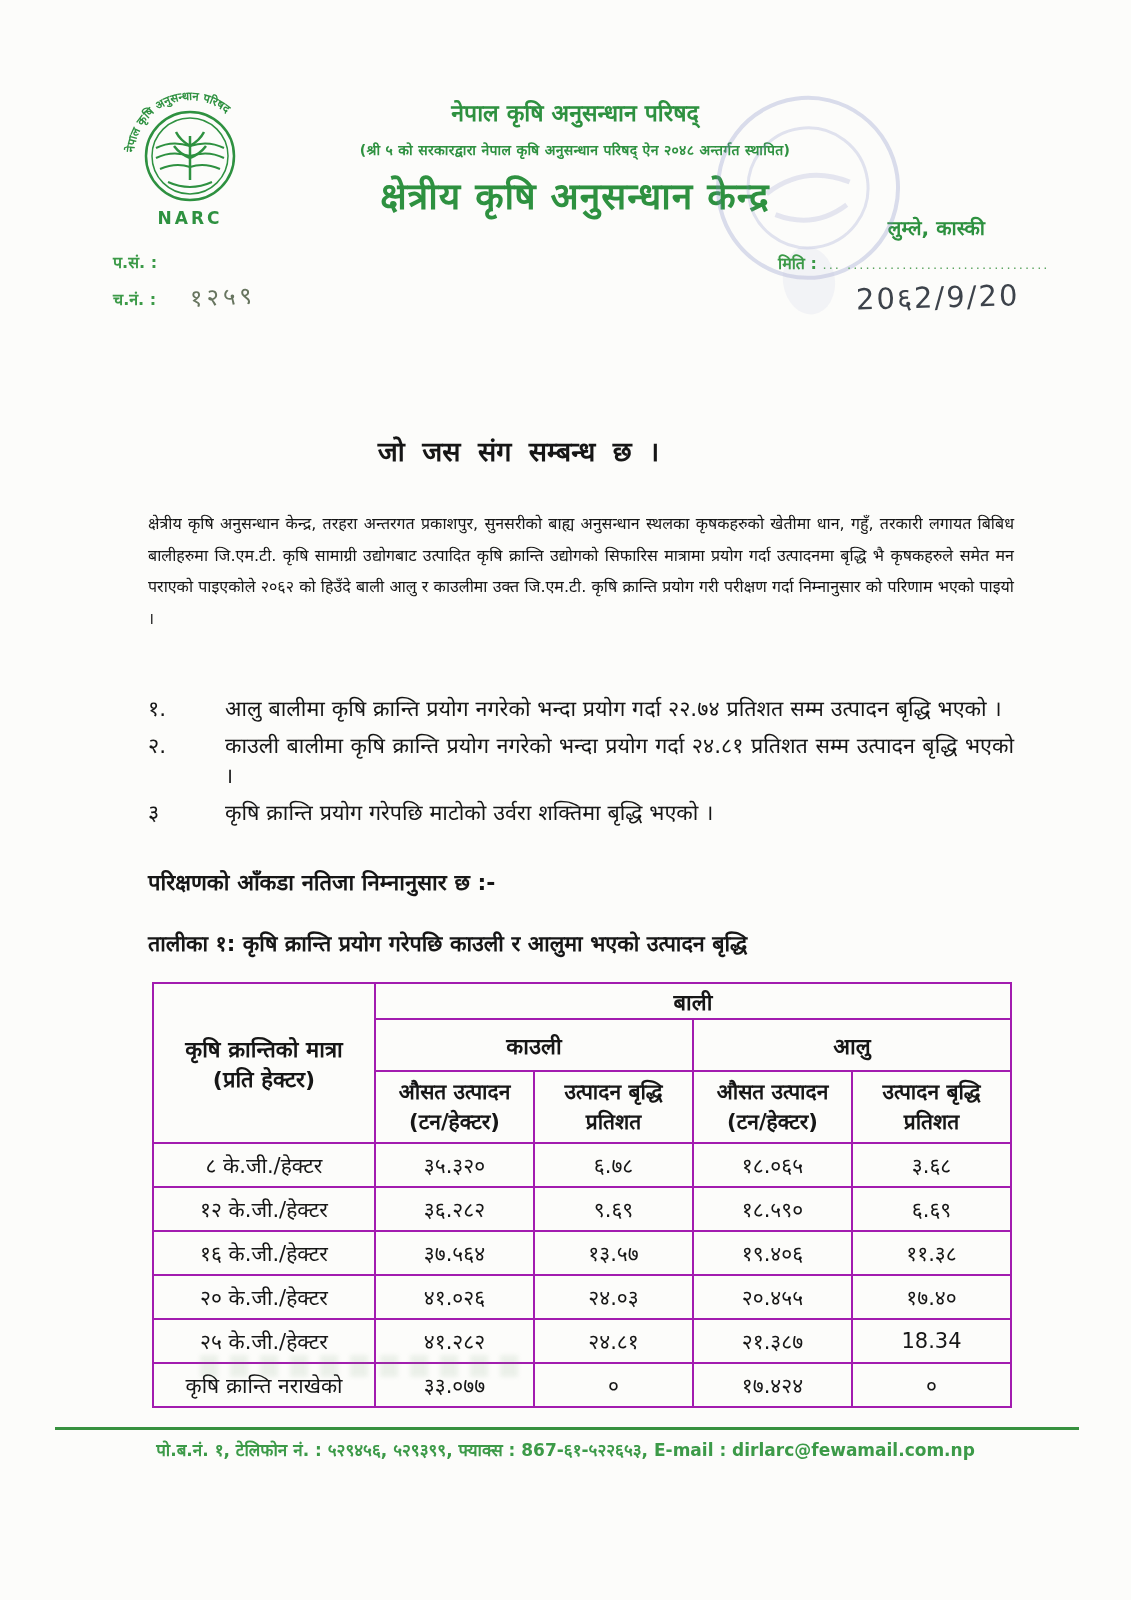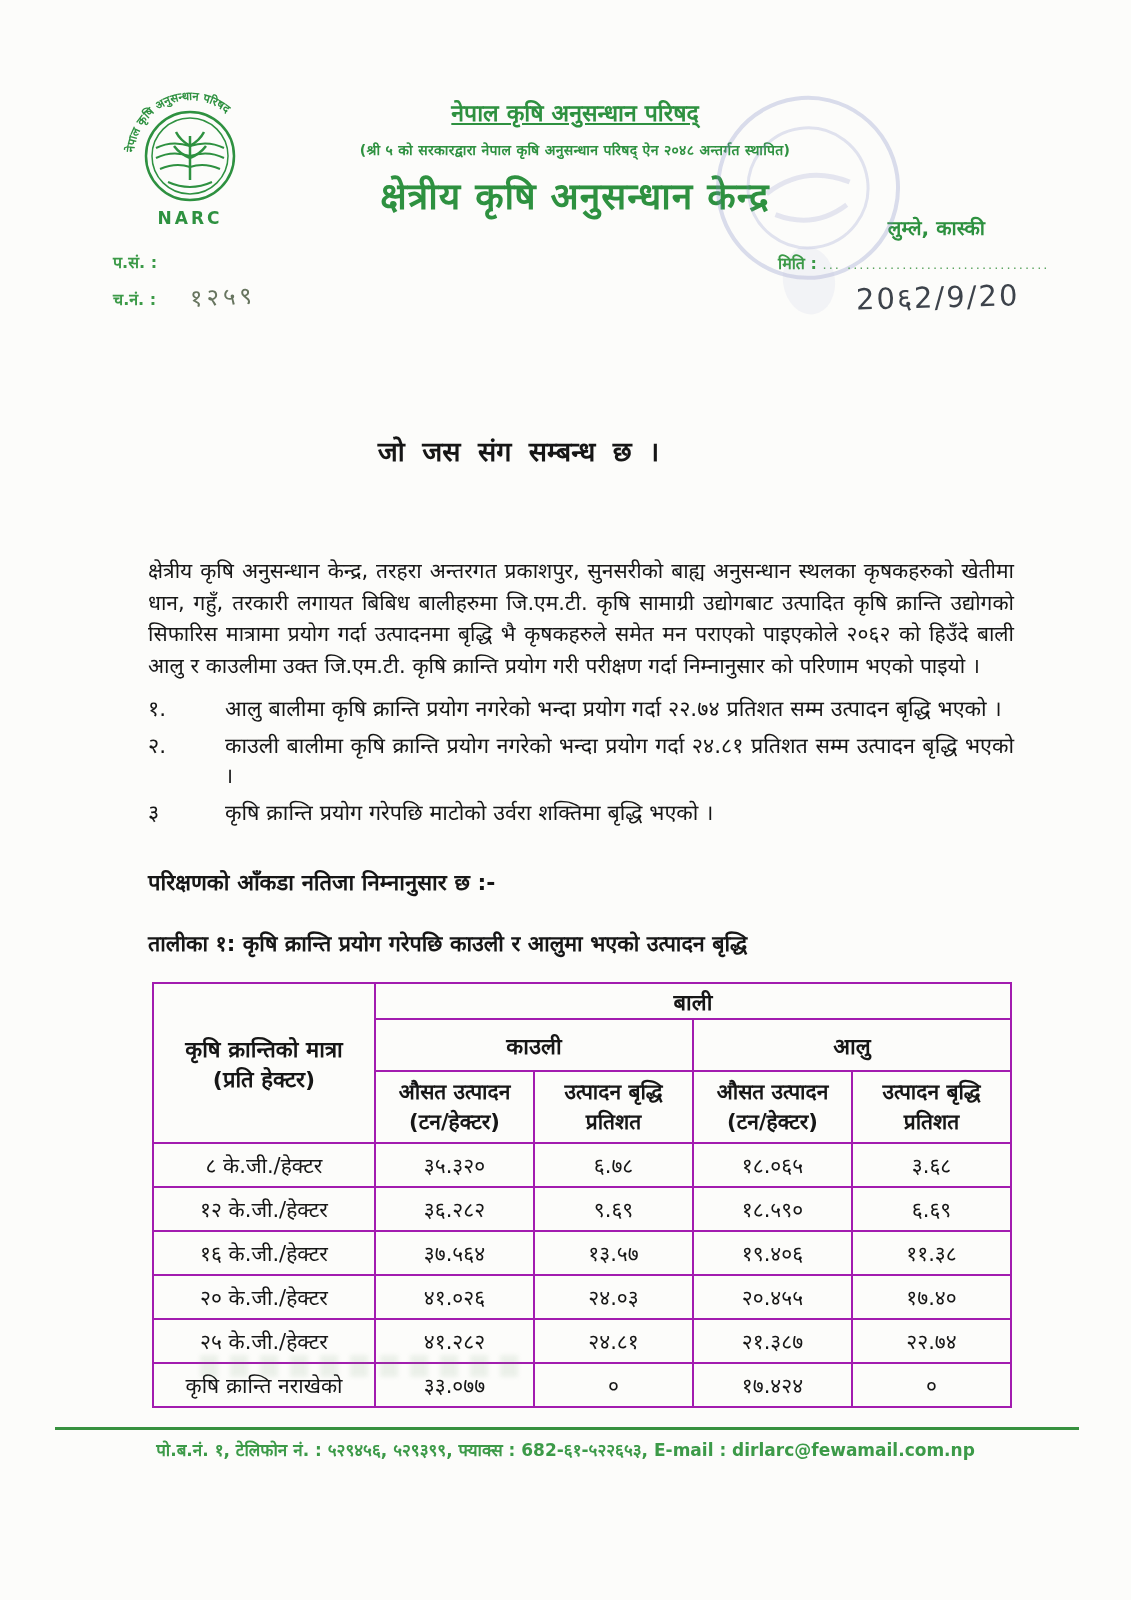--- a/index.html
+++ b/index.html
@@ -5,38 +5,38 @@
   * { margin:0; padding:0; box-sizing:border-box; }
   body { background:#888; }
   .page {
     position:relative; width:1131px; height:1600px; margin:0 auto;
     background:#fcfcfa; overflow:hidden;
     font-family:"DejaVu Sans", sans-serif; color:#161616;
   }
   
   .logo { position:absolute; left:110px; top:84px; width:160px; text-align:center; }
   .hdr-center { position:absolute; left:265px; width:620px; top:96px; text-align:center; color:#2e9140; }
-  .hdr-line1 { font-size:23px; font-weight:bold;text-decoration:underline; }
+  .hdr-line1 { font-size:23px; font-weight:bold; }
   .hdr-line2 { font-size:14px; font-weight:bold; margin-top:12px; letter-spacing:.3px; }
   .hdr-line3 { font-size:37px; font-weight:bold; margin-top:10px; letter-spacing:1px; }
   .hdr-location { position:absolute; right:146px; top:214px; font-size:20px; font-weight:bold; color:#2e9140; }
   .stamp { position:absolute; left:688px; top:80px; opacity:.55; transform:rotate(-8deg); pointer-events:none; }
   
   .ref-block { position:absolute; left:113px; top:246px; font-size:16px; font-weight:bold; color:#3c9a48; line-height:34px; }
   .hand-number { font-family:"DejaVu Sans", sans-serif; font-weight:normal; color:#67755f;
     font-size:24px; margin-left:28px; letter-spacing:4px; display:inline-block; transform:rotate(-3deg); }
   .date-block { position:absolute; left:778px; top:252px; font-size:16px; font-weight:bold; color:#3c9a48; }
   .date-dots { font-weight:normal; letter-spacing:2px; color:#5aa45f; font-size:13px; }
   .hand-date { display:block; margin:2px 0 0 78px; color:#3d434b; font-weight:normal;
     font-size:29px; letter-spacing:2px; transform:rotate(-1.5deg); }
   
   .subject { position:absolute; left:0; top:432px; width:1037px; text-align:center;
     font-size:27px; font-weight:bold; word-spacing:8px; }
   .body-para { position:absolute; left:148px; top:508px; width:866px;
-    font-size:21px; line-height:31.5px; text-align:justify; font-weight:500;margin-top:48px; }
+    font-size:16px; line-height:31.5px; text-align:justify; font-weight:500; }
   .points { position:absolute; left:148px; top:694px; width:866px; }
   .point { display:flex; margin-bottom:7px; font-size:21.5px; line-height:30px; font-weight:500; }
   .point-num { width:77px; flex:none; }
   .point-text { flex:1; text-align:justify; }
   .result-line { position:absolute; left:148px; top:866px; font-size:22px; font-weight:600; }
   .table-caption { position:absolute; left:148px; top:928px; font-size:21.5px; font-weight:600; }
   
   table.results { position:absolute; left:152px; top:982px; width:860px;
     border-collapse:collapse; table-layout:fixed; font-size:21px; font-weight:500; }
   table.results td { border:2px solid #a21caf; text-align:center; vertical-align:middle; padding:2px 4px; }
@@ -188,29 +188,29 @@
       <td>४१.०२६</td>
       <td>२४.०३</td>
       <td>२०.४५५</td>
       <td>१७.४०</td>
     </tr>
     <tr class="dr">
       <td class="c1">२५ के.जी./हेक्टर</td>
       <td>४१.२८२</td>
       <td>२४.८१</td>
       <td>२१.३८७</td>
-      <td>२२.७४</td>
+      <td>18.34</td>
     </tr>
     <tr class="dr">
       <td class="c1">कृषि क्रान्ति नराखेको</td>
       <td>३३.०७७</td>
       <td>०</td>
       <td>१७.४२४</td>
       <td>०</td>
     </tr>
   </tbody>
     </table>
 
   <div class="noise1"></div>
   <div class="footer-line"></div>
-  <div class="footer-text">पो.ब.नं. १, टेलिफोन नं. : ५२९४५६, ५२९३९९, फ्याक्स : 682-६१-५२२६५३, E-mail : dirlarc@fewamail.com.np</div>
+  <div class="footer-text">पो.ब.नं. १, टेलिफोन नं. : ५२९४५६, ५२९३९९, फ्याक्स : 867-६१-५२२६५३, E-mail : dirlarc@fewamail.com.np</div>
 
 </div>
 
 </body></html>

